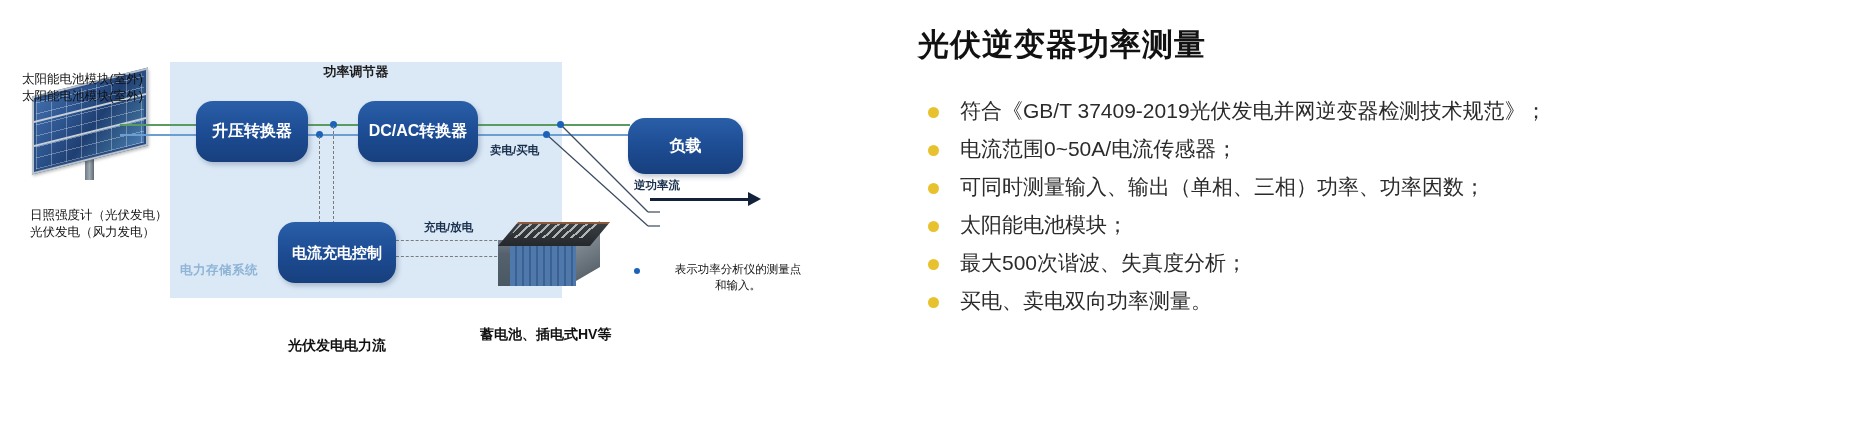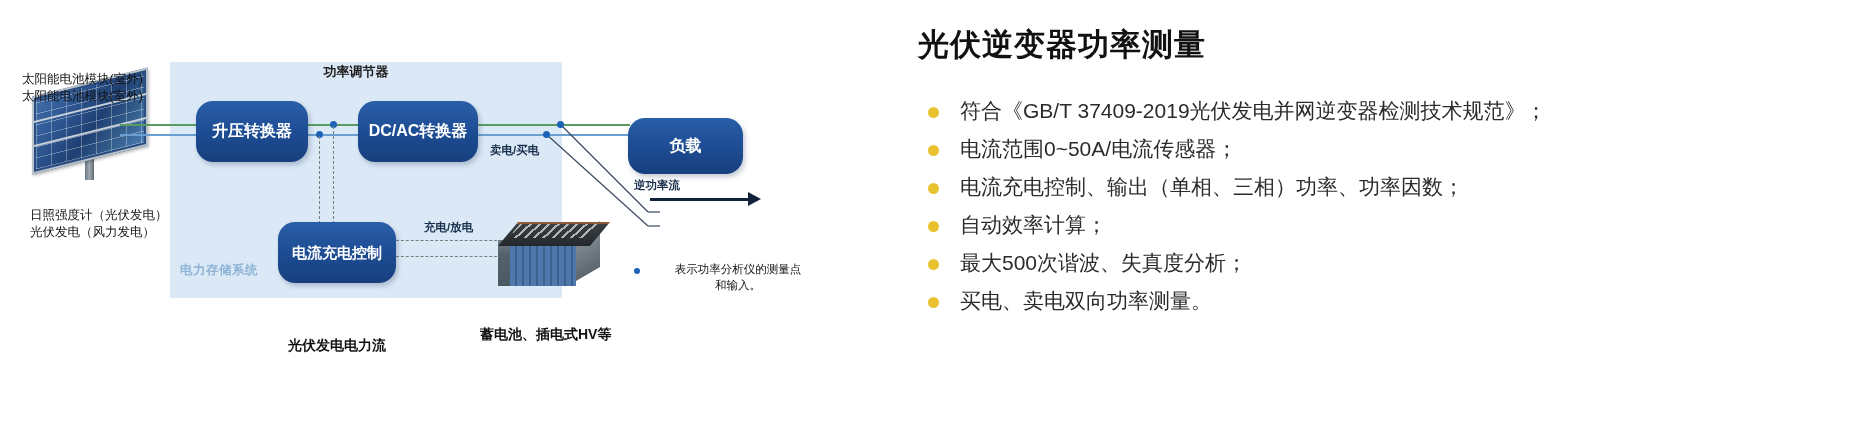--- a/index.html
+++ b/index.html
@@ -239,25 +239,25 @@
       <div class="bullet">
         <span class="bdot"></span>
         <span>符合《GB/T 37409-2019光伏发电并网逆变器检测技术规范》；</span>
       </div>
       <div class="bullet">
         <span class="bdot"></span>
         <span>电流范围0~50A/电流传感器；</span>
       </div>
       <div class="bullet">
         <span class="bdot"></span>
-        <span>电流充电控制、输出（单相、三相）功率、功率因数；</span>
-      </div>
-      <div class="bullet">
-        <span class="bdot"></span>
-        <span>自动效率计算；</span>
+        <span>可同时测量输入、输出（单相、三相）功率、功率因数；</span>
+      </div>
+      <div class="bullet">
+        <span class="bdot"></span>
+        <span>太阳能电池模块；</span>
       </div>
       <div class="bullet">
         <span class="bdot"></span>
         <span>最大500次谐波、失真度分析；</span>
       </div>
       <div class="bullet">
         <span class="bdot"></span>
         <span>买电、卖电双向功率测量。</span>
       </div>
     </div>

